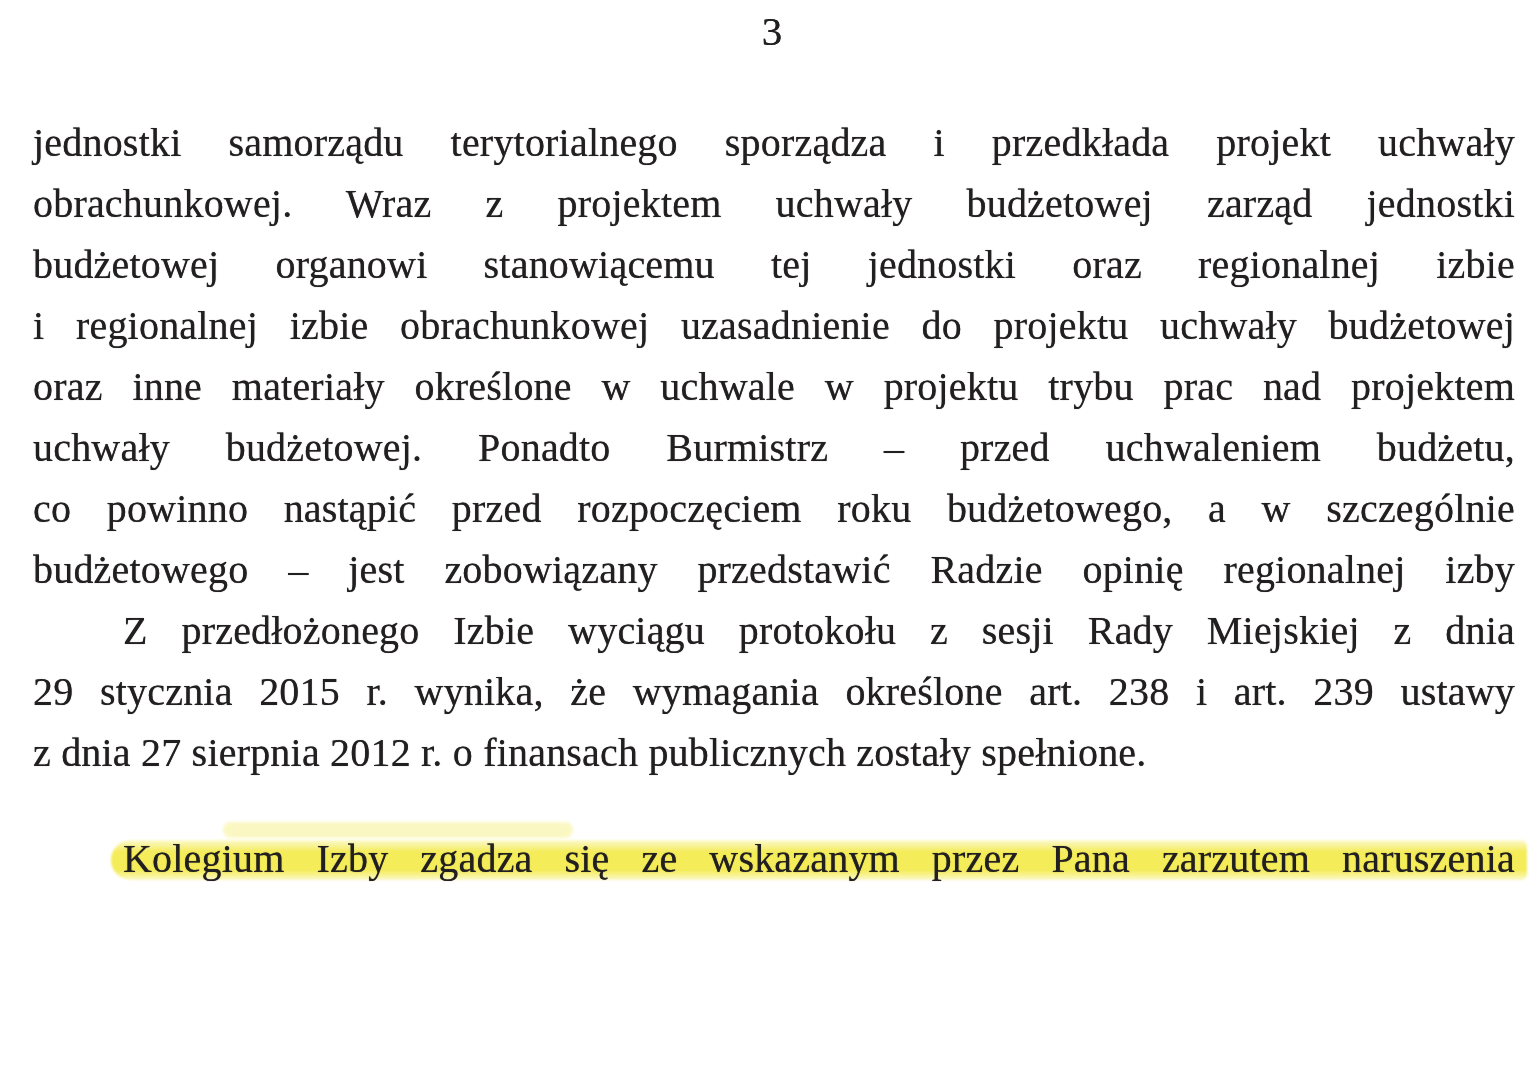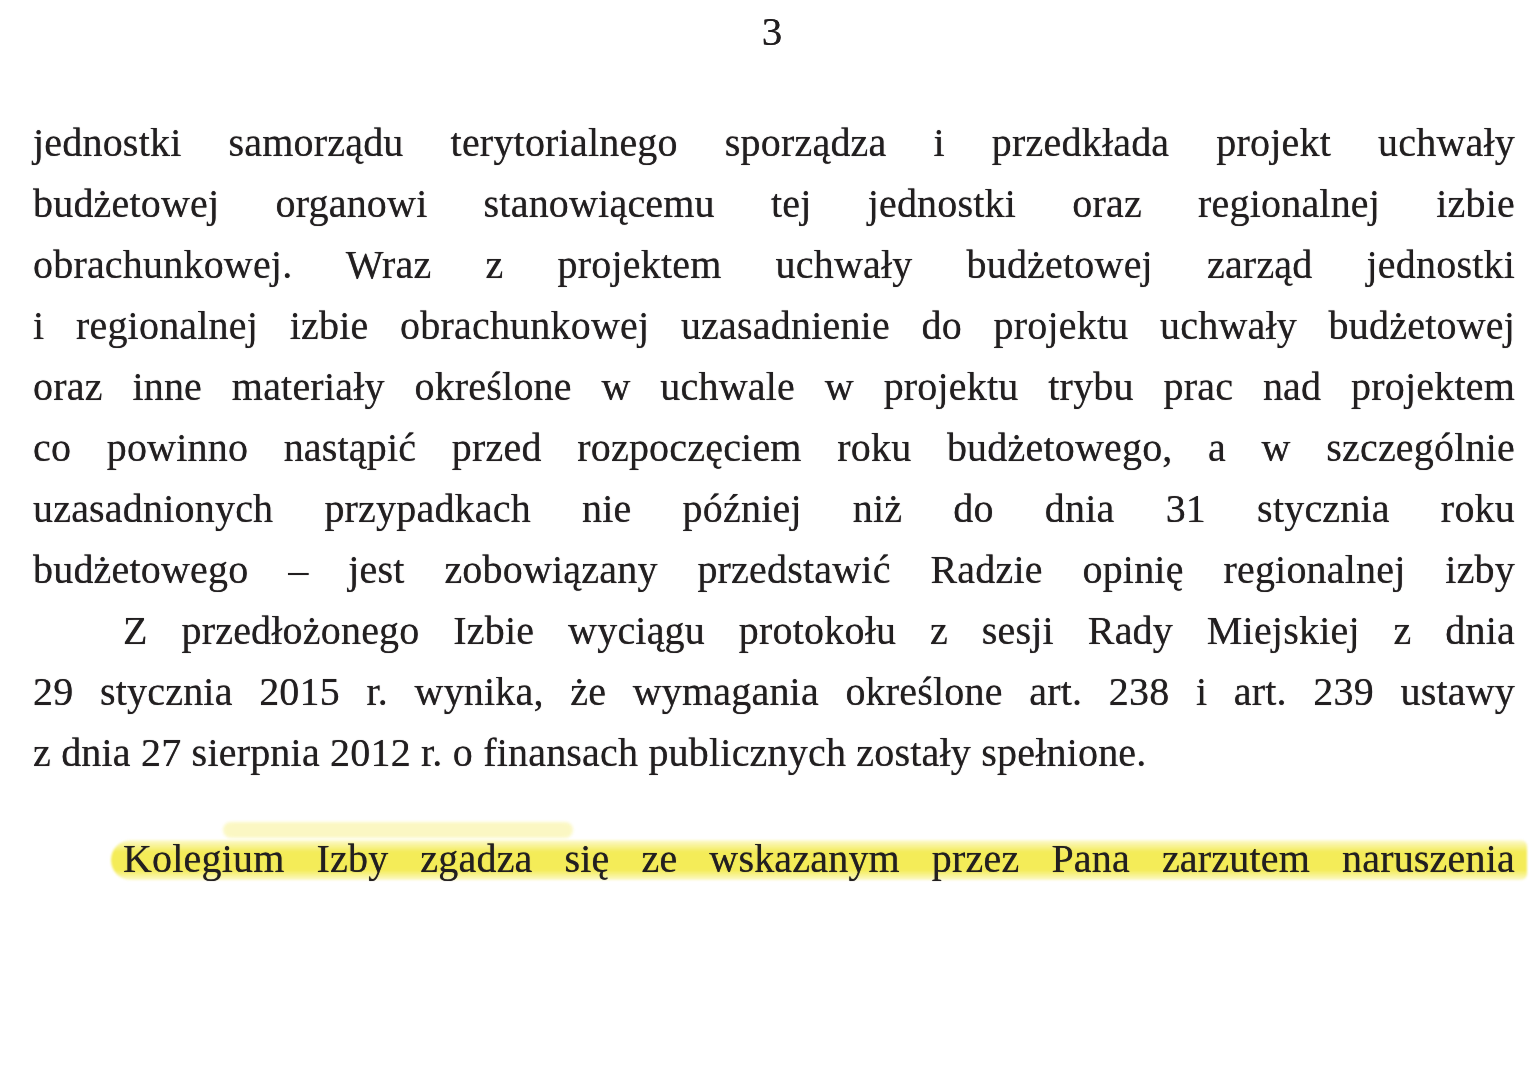--- a/index.html
+++ b/index.html
@@ -80,26 +80,26 @@
   }
 </style>
 </head>
 <body>
 
 <div class="page">
   <div class="page-number">3</div>
   <div class="doc-body">
       <div class="para">
         <div class="line">jednostki samorządu terytorialnego sporządza i przedkłada projekt uchwały</div>
+        <div class="line">obrachunkowej. Wraz z projektem uchwały budżetowej zarząd jednostki</div>
         <div class="line">budżetowej organowi stanowiącemu tej jednostki oraz regionalnej izbie</div>
-        <div class="line">obrachunkowej. Wraz z projektem uchwały budżetowej zarząd jednostki</div>
         <div class="line">i regionalnej izbie obrachunkowej uzasadnienie do projektu uchwały budżetowej</div>
         <div class="line">oraz inne materiały określone w uchwale w projektu trybu prac nad projektem</div>
+        <div class="line">uchwały budżetowej. Ponadto Burmistrz – przed uchwaleniem budżetu,</div>
         <div class="line">co powinno nastąpić przed rozpoczęciem roku budżetowego, a w szczególnie</div>
-        <div class="line">uzasadnionych przypadkach nie później niż do dnia 31 stycznia roku</div>
         <div class="line">budżetowego – jest zobowiązany przedstawić Radzie opinię regionalnej izby</div>
       </div>
       <div class="para">
         <div class="line indent">Z przedłożonego Izbie wyciągu protokołu z sesji Rady Miejskiej z dnia</div>
         <div class="line">29 stycznia 2015 r. wynika, że wymagania określone art. 238 i art. 239 ustawy</div>
         <div class="line last">z dnia 27 sierpnia 2012 r. o finansach publicznych zostały spełnione.</div>
       </div>
       <div class="para hl-para">
         <div class="hl-band" style="background: linear-gradient(rgba(246, 238, 100, 0.3), rgb(244, 236, 88) 30%, rgb(244, 236, 88) 75%, rgba(246, 238, 100, 0.35));"></div>
         <div class="hl-smear" style="background: rgb(248, 242, 147);"></div>

